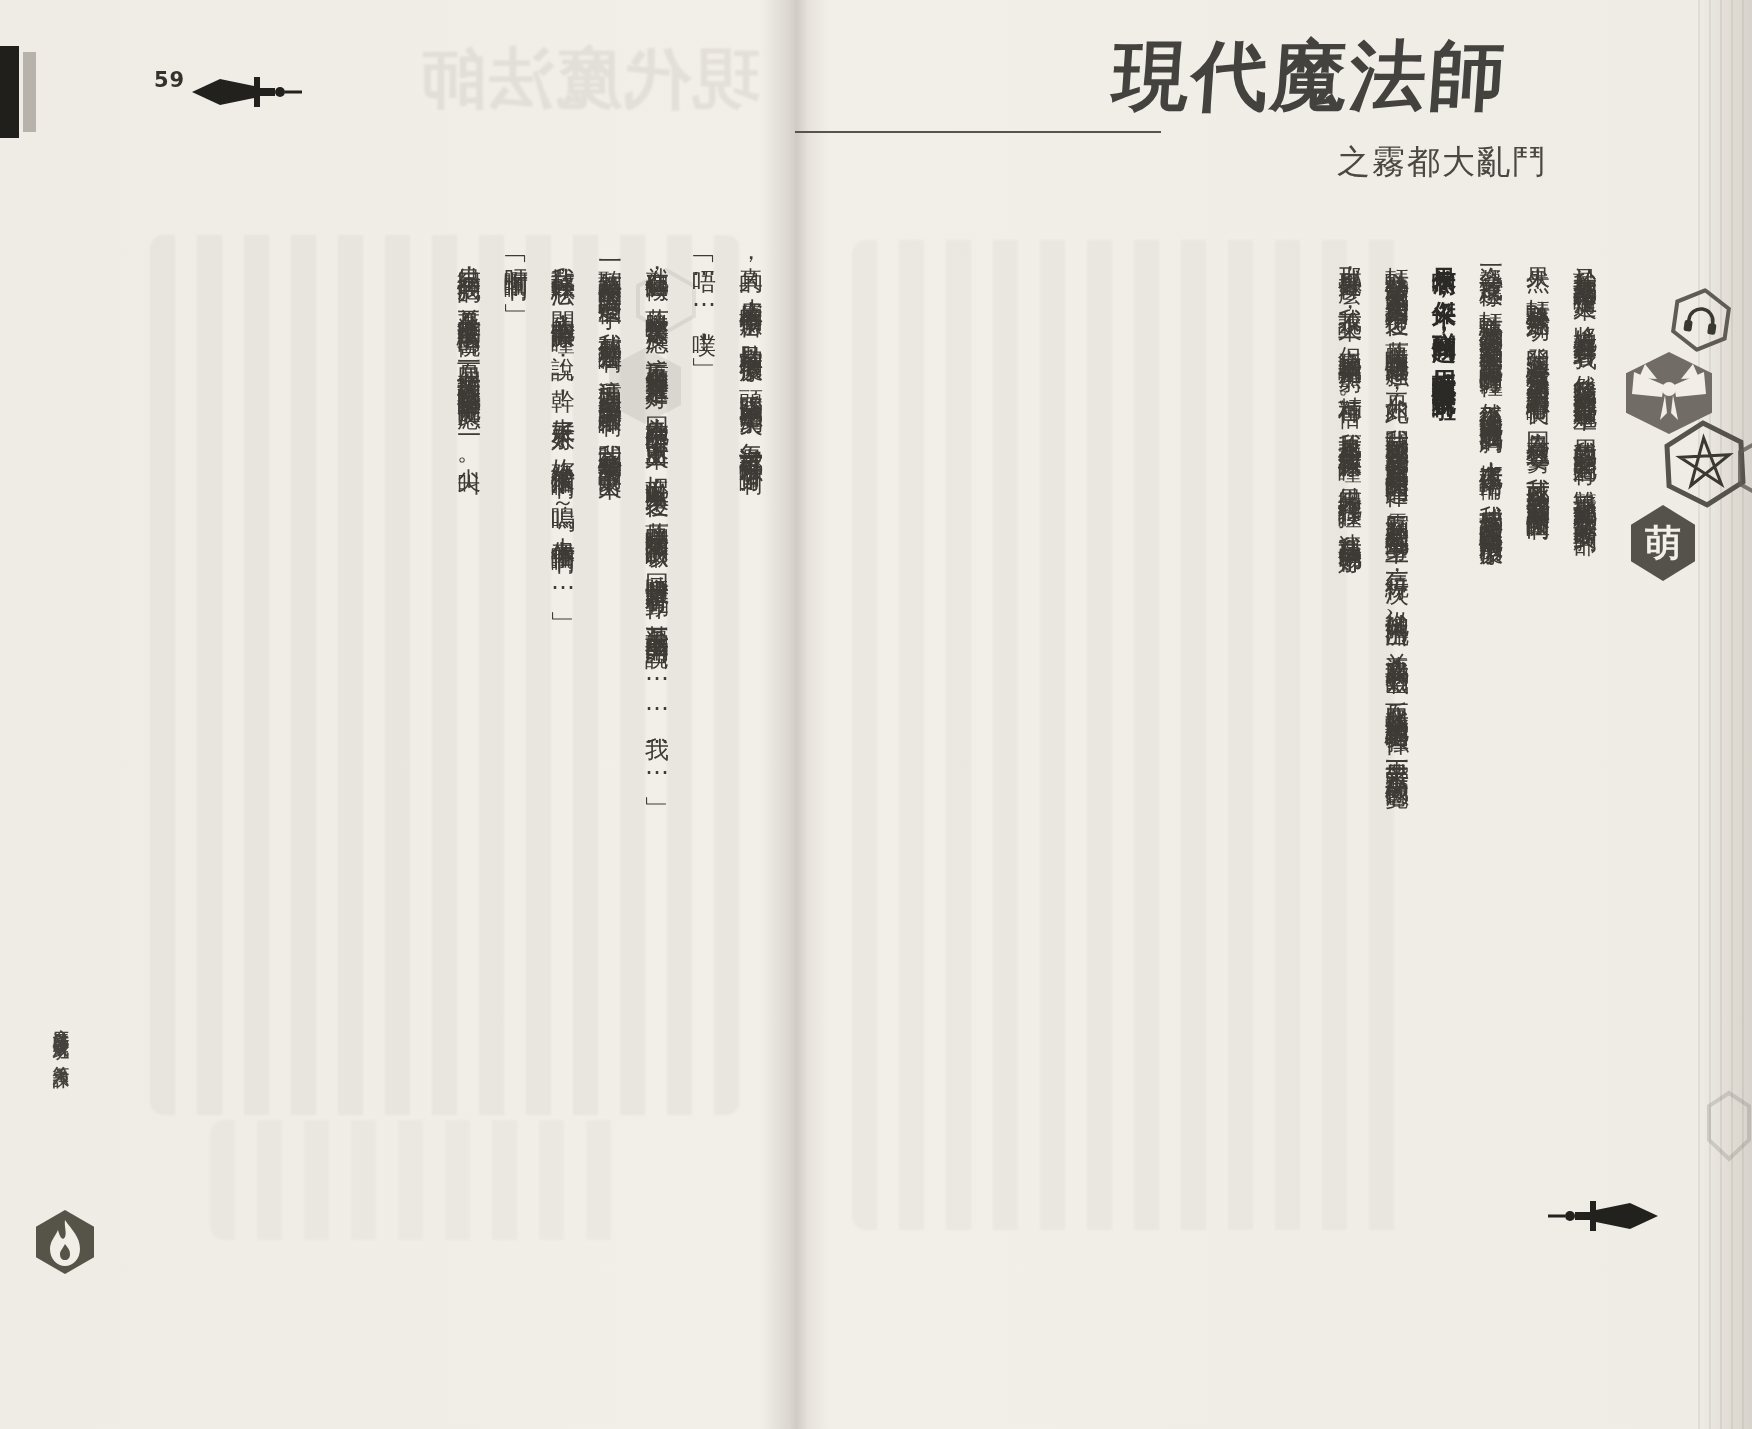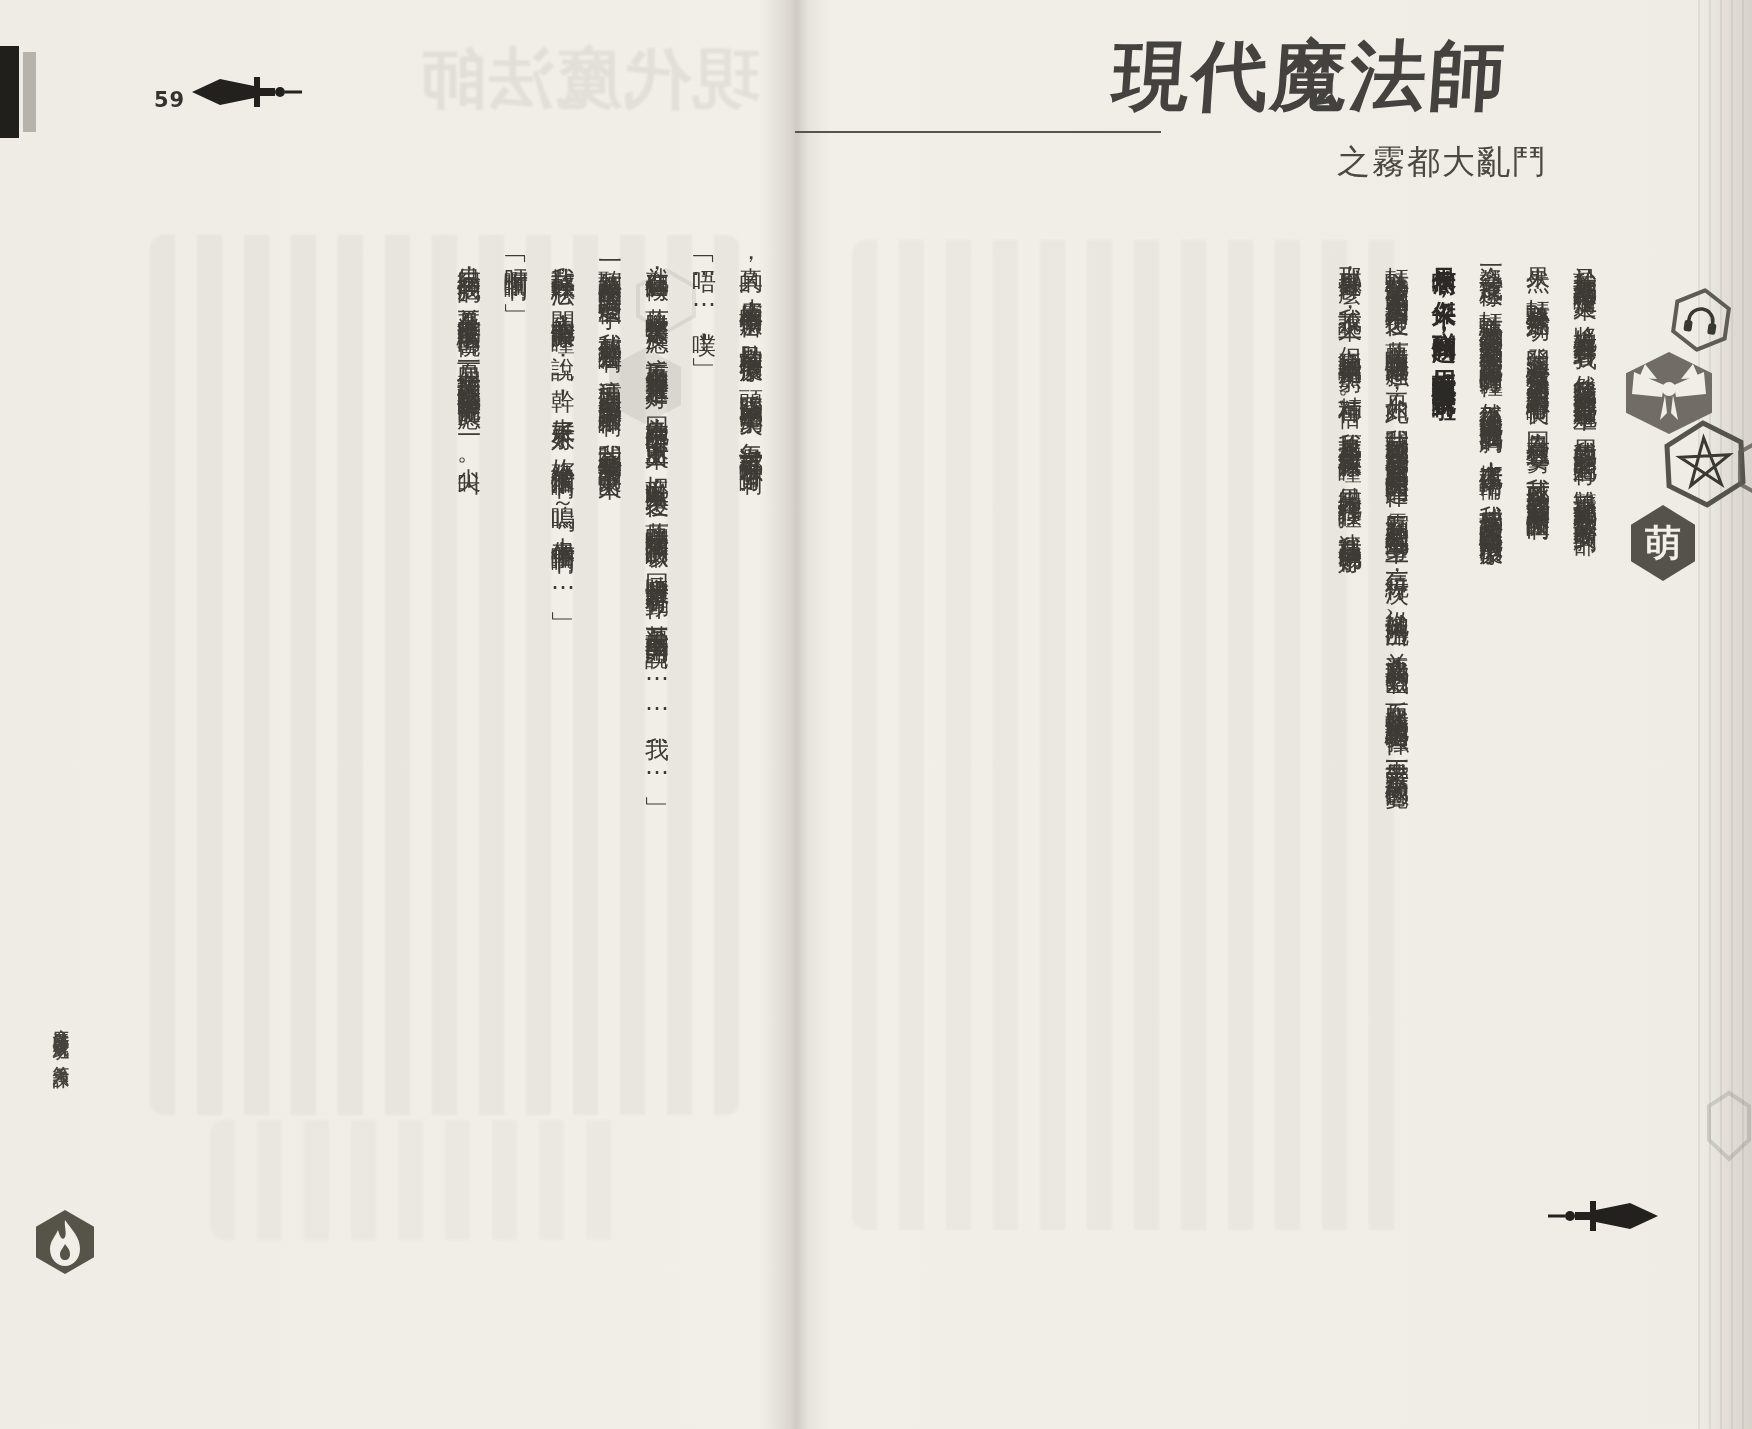--- a/index.html
+++ b/index.html
@@ -38,21 +38,21 @@
     color:#44423e;letter-spacing:3px;transform:skewX(-4deg);white-space:nowrap;
   }
   #logo-subtitle{
     position:absolute;right:205px;top:140px;font-size:33px;font-weight:normal;
     color:#4a4843;letter-spacing:2px;white-space:nowrap;
   }
   .header-line{position:absolute;left:795px;top:131px;width:366px;height:2px;background:#57544e;}
 
   
   .page-num{position:absolute;font-size:21px;font-weight:bold;color:#34322e;letter-spacing:1px;}
-  #num-59{left:154px;top:88px;text-align:center;}
+  #num-59{left:154px;top:68px;text-align:center;}
   #num-58{left:1724px;top:1196px;margin-left:33px;}
   .sword{position:absolute;width:112px;height:44px;}
   #sword-left{left:190px;top:70px;}
   #sword-right{left:1548px;top:1194px;transform:scaleX(-1);}
 
   
   .hex-fill{
     clip-path:polygon(50% 0,100% 26%,100% 74%,50% 100%,0 74%,0 26%);
     position:absolute;background:#6b6862;
   }

